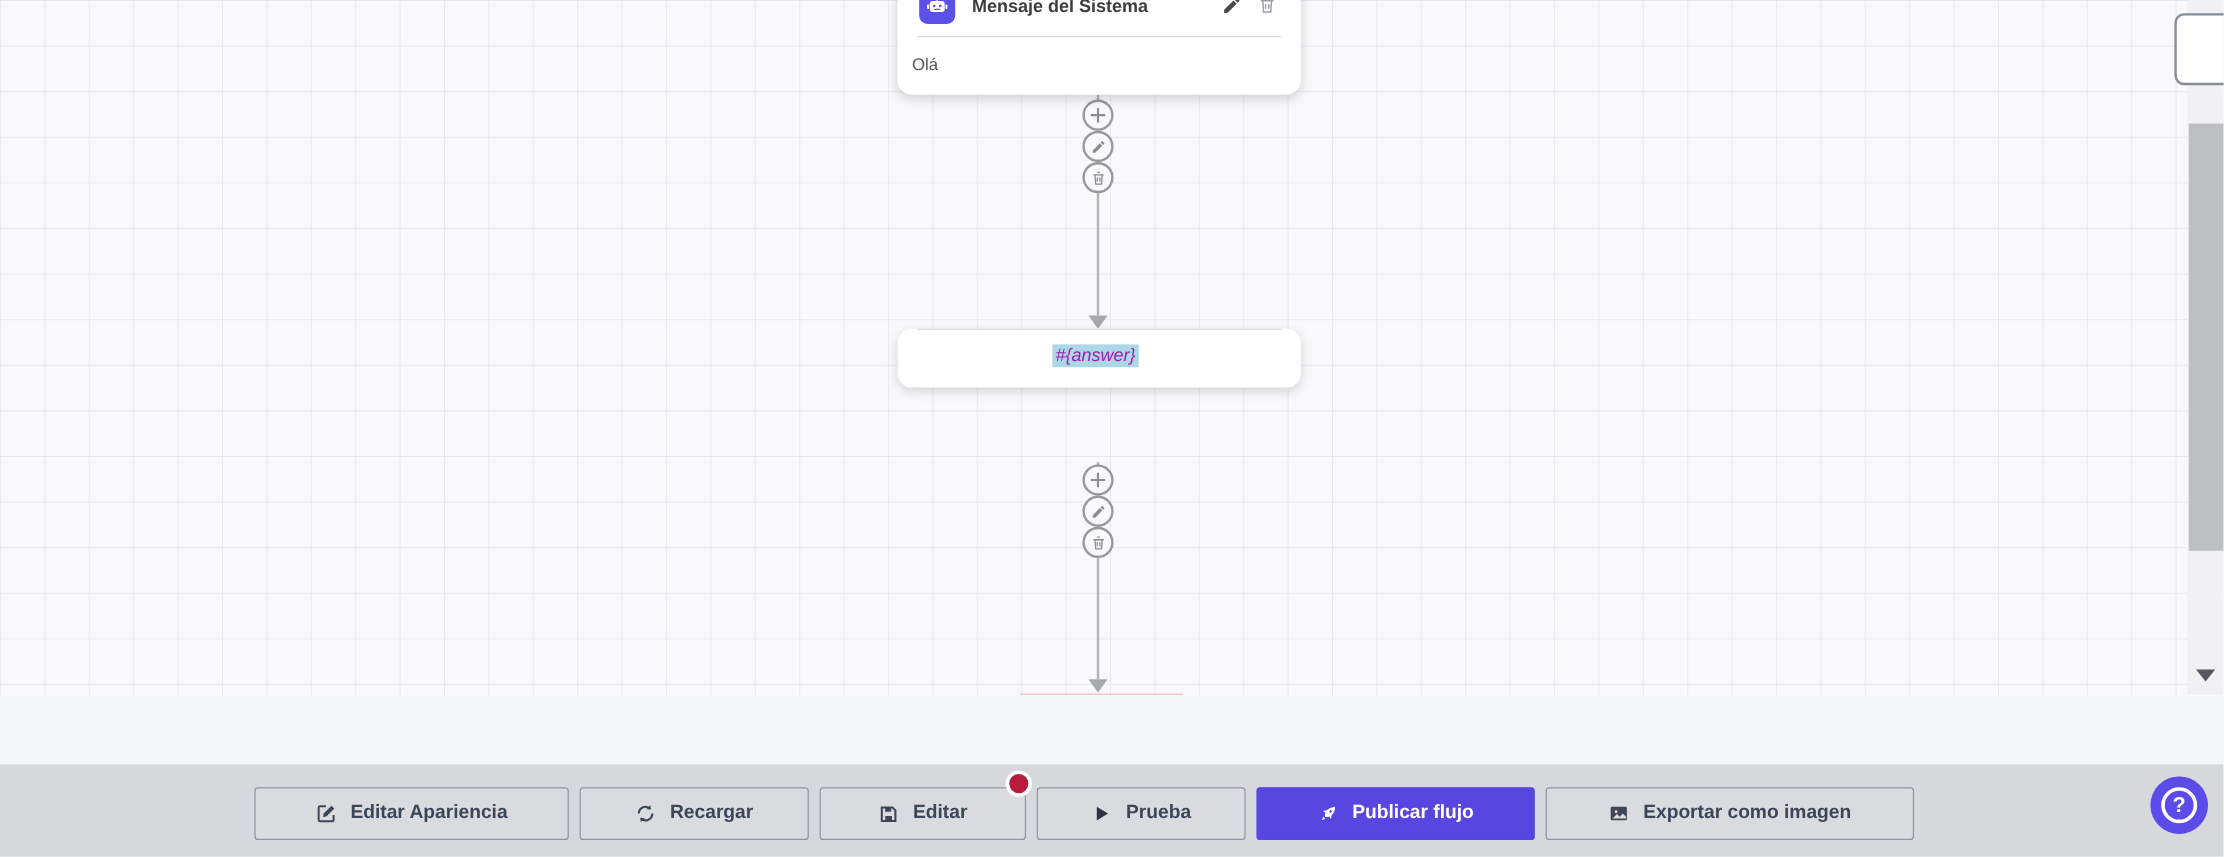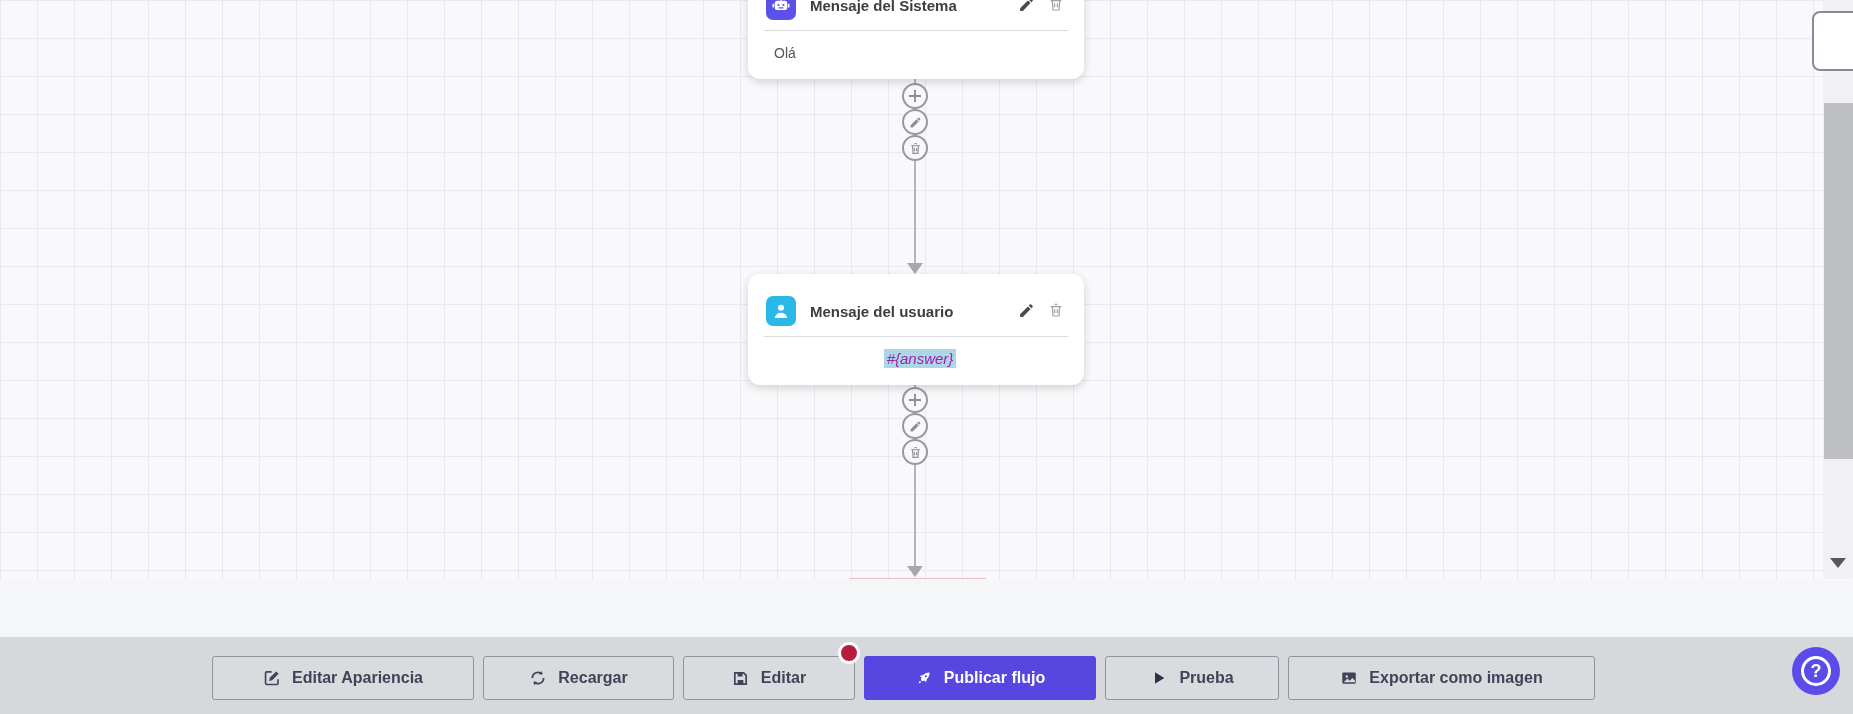--- a/index.html
+++ b/index.html
@@ -21,21 +21,21 @@
   .card1 { top:-32px; }
   .card2 { top:274px; }
   .card-header { display:flex; align-items:center; padding:22px 18px 10px 18px; }
   .icon-badge { width:30px; height:30px; border-radius:7px; display:flex;
     align-items:center; justify-content:center; flex:none; }
   .icon-badge.system { background:#5b50e8; }
   .icon-badge.user { background:#29b8e8; }
   .card-title { flex:1; margin-left:14px; font-size:15px; font-weight:bold; color:#3d3d3d; }
   .card-action { width:18px; height:18px; margin-left:12px; cursor:pointer; flex:none; }
   .divider { height:1px; background:#dcdcdc; margin:0 16px; }
-  .card-body { padding:13px 18px 17px 26px; font-size:14px; color:#555; line-height:18px; }
+  .card-body { padding:13px 18px 17px 12px; font-size:14px; color:#555; line-height:18px; }
   .card-body.centered { text-align:center; font-size:15px; }
   .hl { background:#abd7e6; font-style:italic; color:#a21caf; padding:1px 3px; }
 
   
   .cline { position:absolute; left:914px; width:2px; background:#b2b4b6; z-index:1; }
   .cline1 { top:79px; height:184px; }
   .cline2 { top:385px; height:181px; }
   .arrow-down { position:absolute; left:907px; width:0; height:0; z-index:1;
     border-left:8px solid transparent; border-right:8px solid transparent;
     border-top:11px solid #a6a8aa; }
@@ -159,39 +159,20 @@
     </div>
     <div class="cbtn" style="top:439px">
       <span>
         <svg width="13" height="13" viewBox="0 0 24 24" fill="none" stroke="#8a8c8f" stroke-width="2">
             <path d="M4 7h16M10 3h4M6.5 7l1 14h9l1-14M10 11v6M14 11v6"></path>
           </svg>
       </span>
     </div>
 
     <div class="card card2">
-      <div class="card-header">
-        <span class="icon-badge user">
-          <svg width="20" height="20" viewBox="0 0 24 24" fill="#fff">
-            <circle cx="12" cy="8.2" r="3.6"></circle>
-            <path d="M4.5 20.5c.8-4.2 3.9-6.3 7.5-6.3s6.7 2.1 7.5 6.3z"></path>
-          </svg>
-        </span>
-        <span class="card-title">Mensaje del usuario</span>
-        <span class="card-action">
-          <svg width="17" height="17" viewBox="0 0 24 24" fill="#4a4a4a">
-              <path d="M3 17.2V21h3.8L17.8 10 14 6.2 3 17.2zM20.7 7.1c.4-.4.4-1 0-1.4l-2.4-2.4c-.4-.4-1-.4-1.4 0l-1.8 1.8 3.8 3.8 1.8-1.8z"></path>
-            </svg>
-        </span>
-        <span class="card-action">
-          <svg width="16" height="16" viewBox="0 0 24 24" fill="none" stroke="#9aa0a8" stroke-width="1.8">
-              <path d="M4 7h16M10 3.5h4M6.5 7l1 14h9l1-14M10 11v6M14 11v6"></path>
-            </svg>
-        </span>
-      </div>
       <div class="divider"></div>
       <div class="card-body centered">
         <span class="hl">#{answer}</span>
       </div>
     </div>
 
     <div class="pink-line"></div>
   </div>
 
   <div class="strip"></div>
@@ -218,38 +199,38 @@
     </button>
     <button class="tb-btn w3">
       <span class="tb-icon">
         <svg width="17" height="17" viewBox="0 0 24 24" fill="none" stroke="#3d4557" stroke-width="2.4">
             <path d="M4 4h12.5L20 7.5V20H4z"></path>
             <path d="M8 4v5h7V4M8 14h8v6H8z" fill="#3d4557" stroke="none"></path>
           </svg>
       </span>
       <span>Editar</span>
     </button>
+    <button class="tb-btn w4">
+      <span class="tb-icon">
+        <svg width="16" height="16" viewBox="0 0 24 24" fill="#2d3446">
+            <path d="M6 3.5l14 8.5-14 8.5z"></path>
+          </svg>
+      </span>
+      <span>Prueba</span>
+    </button>
     <button class="tb-btn primary w5">
       <span class="tb-icon">
         <svg width="18" height="18" viewBox="0 0 24 24" fill="#ffffff" transform="rotate(45)">
             <path d="M12 1.5c2.5 2.3 3.8 5.7 3.8 9.2l2.5 3.7-3.3-.9c-.7 1.9-2 3.2-3 3.7-1-.5-2.3-1.8-3-3.7l-3.3.9 2.5-3.7c0-3.5 1.3-6.9 3.8-9.2z"></path>
             <circle cx="12" cy="8.5" r="1.4" fill="#5746e0"></circle>
             <path d="M10.5 18.5h3l-1.5 4z"></path>
           </svg>
       </span>
       <span>Publicar flujo</span>
     </button>
-    <button class="tb-btn w4">
-      <span class="tb-icon">
-        <svg width="16" height="16" viewBox="0 0 24 24" fill="#2d3446">
-            <path d="M6 3.5l14 8.5-14 8.5z"></path>
-          </svg>
-      </span>
-      <span>Prueba</span>
-    </button>
     <button class="tb-btn w6">
       <span class="tb-icon">
         <svg width="18" height="18" viewBox="0 0 24 24">
             <rect x="3" y="4.5" width="18" height="15" rx="1.5" fill="#3d4557"></rect>
             <circle cx="9" cy="10" r="1.6" fill="#d9dbdf"></circle>
             <path d="M5 17.5l5-5 3 3 3.5-3.5 3.5 3.5v2z" fill="#d9dbdf"></path>
           </svg>
       </span>
       <span>Exportar como imagen</span>
     </button>

